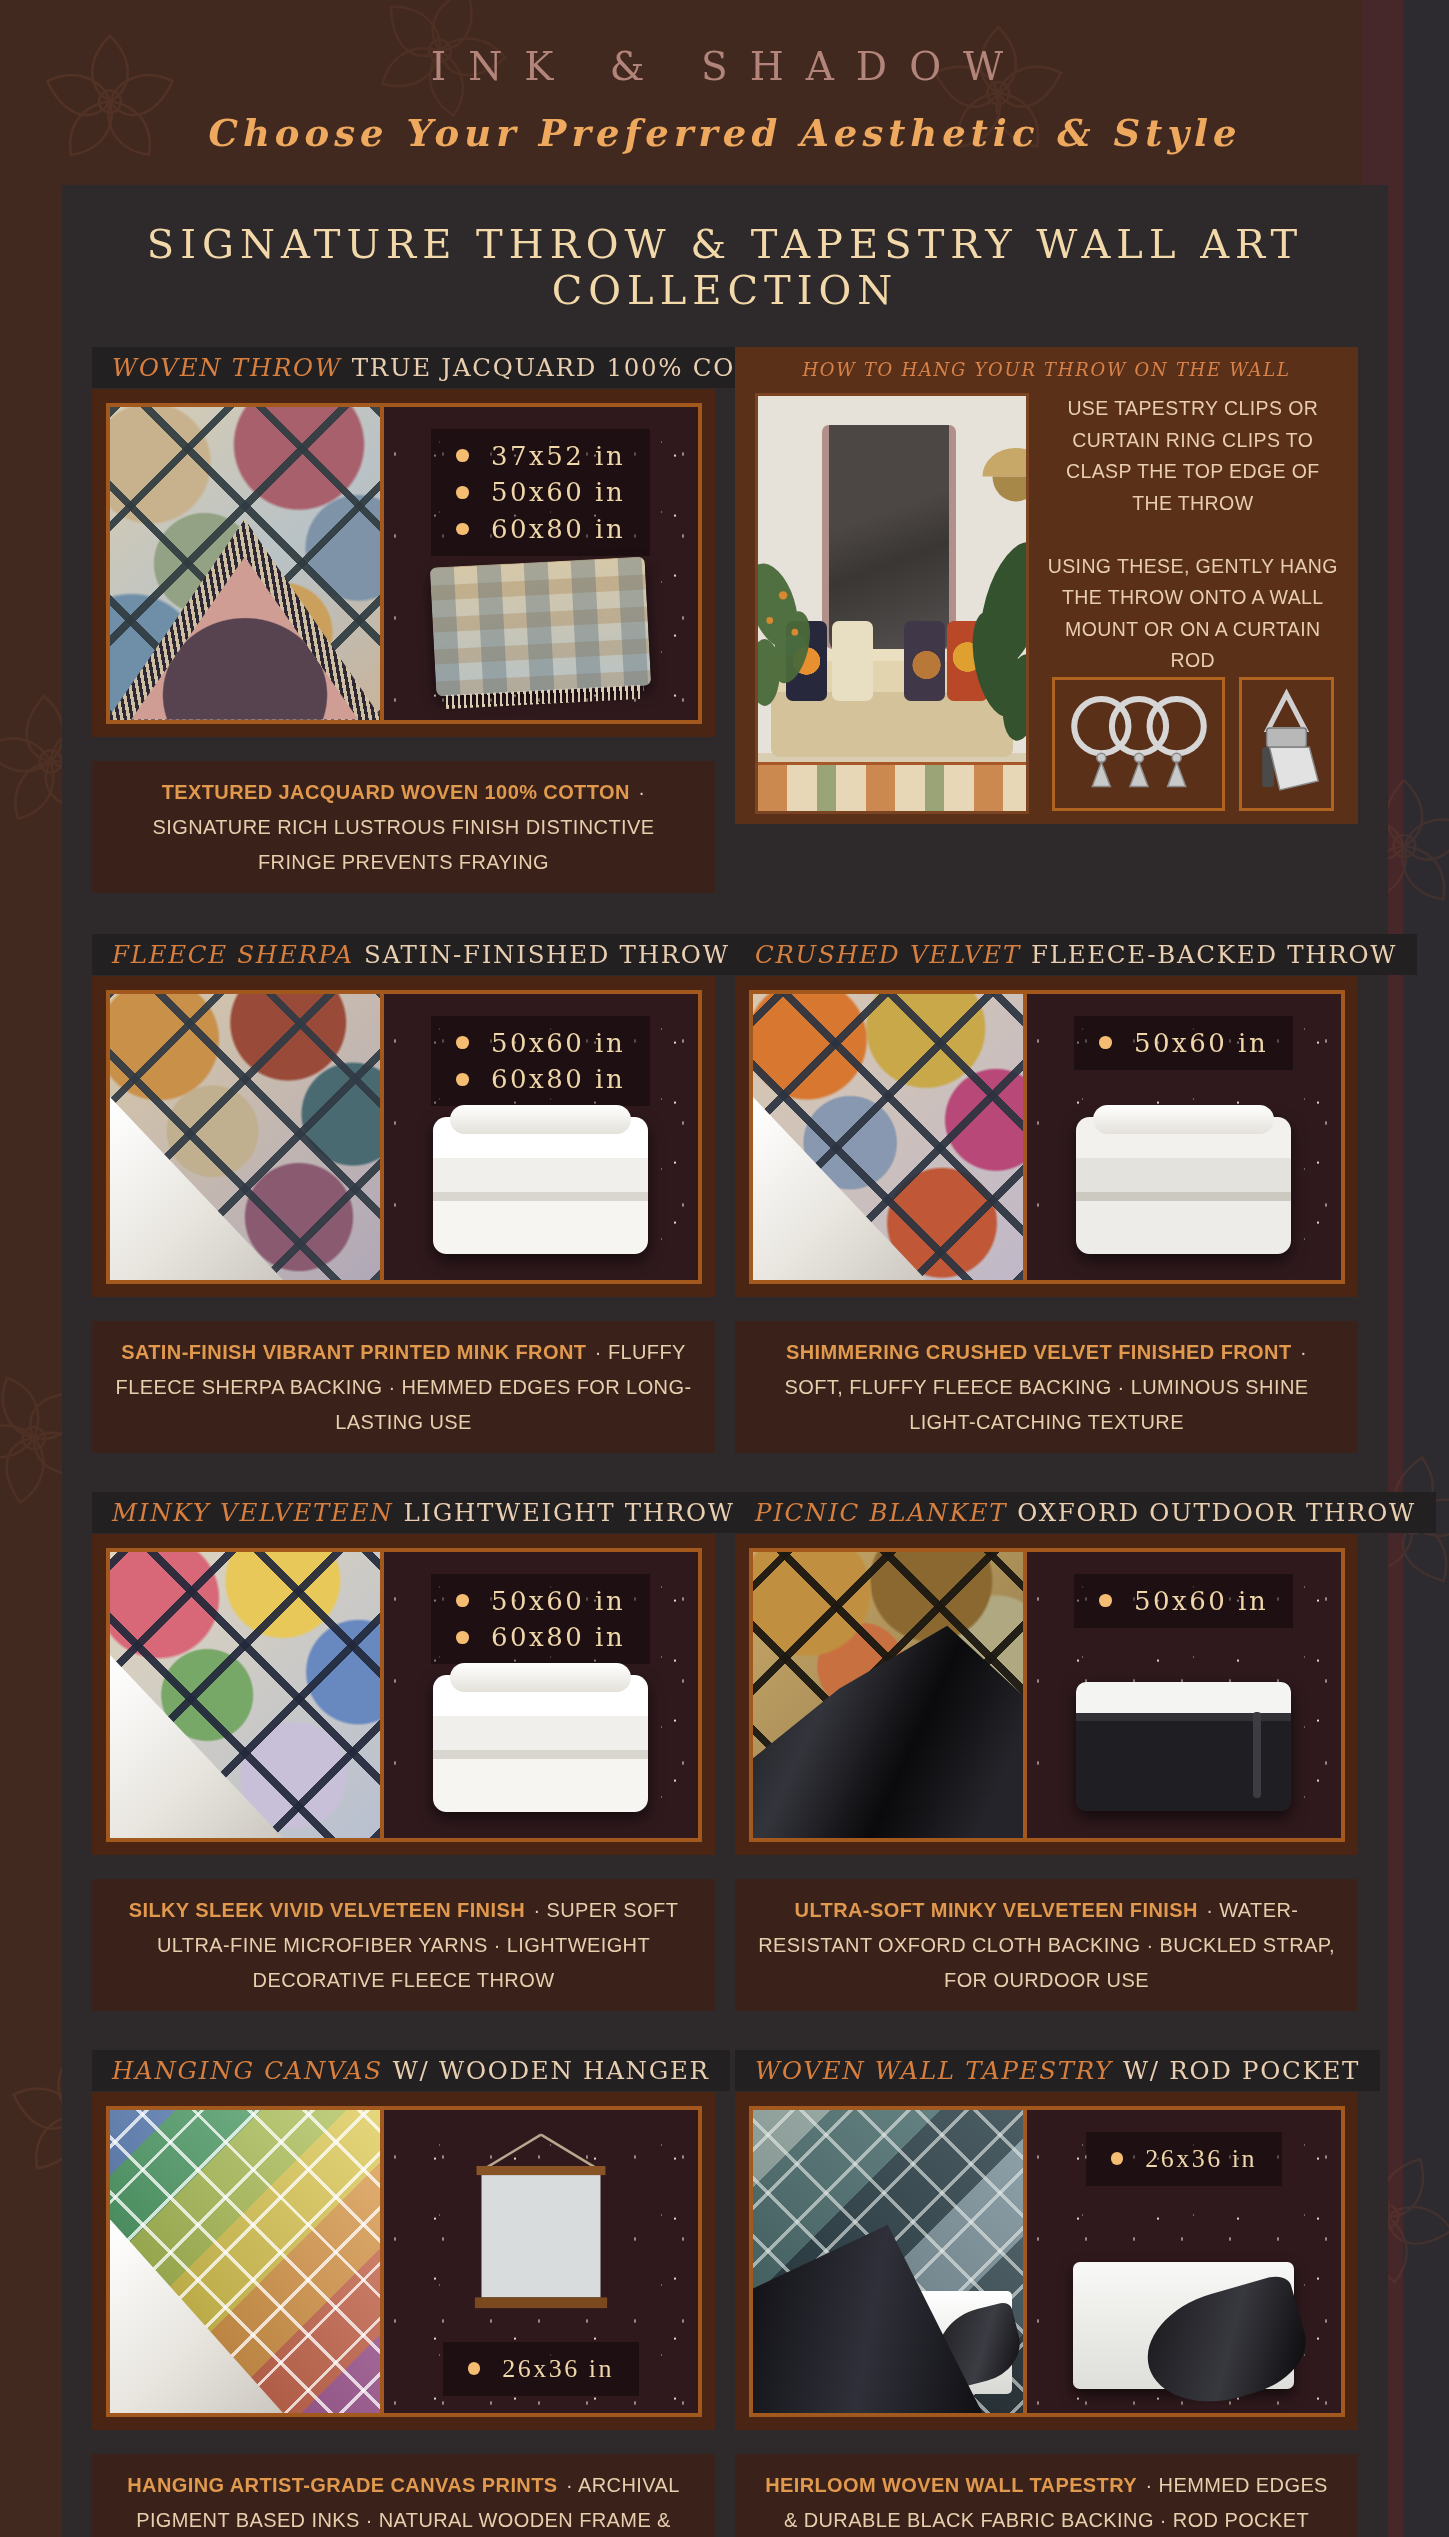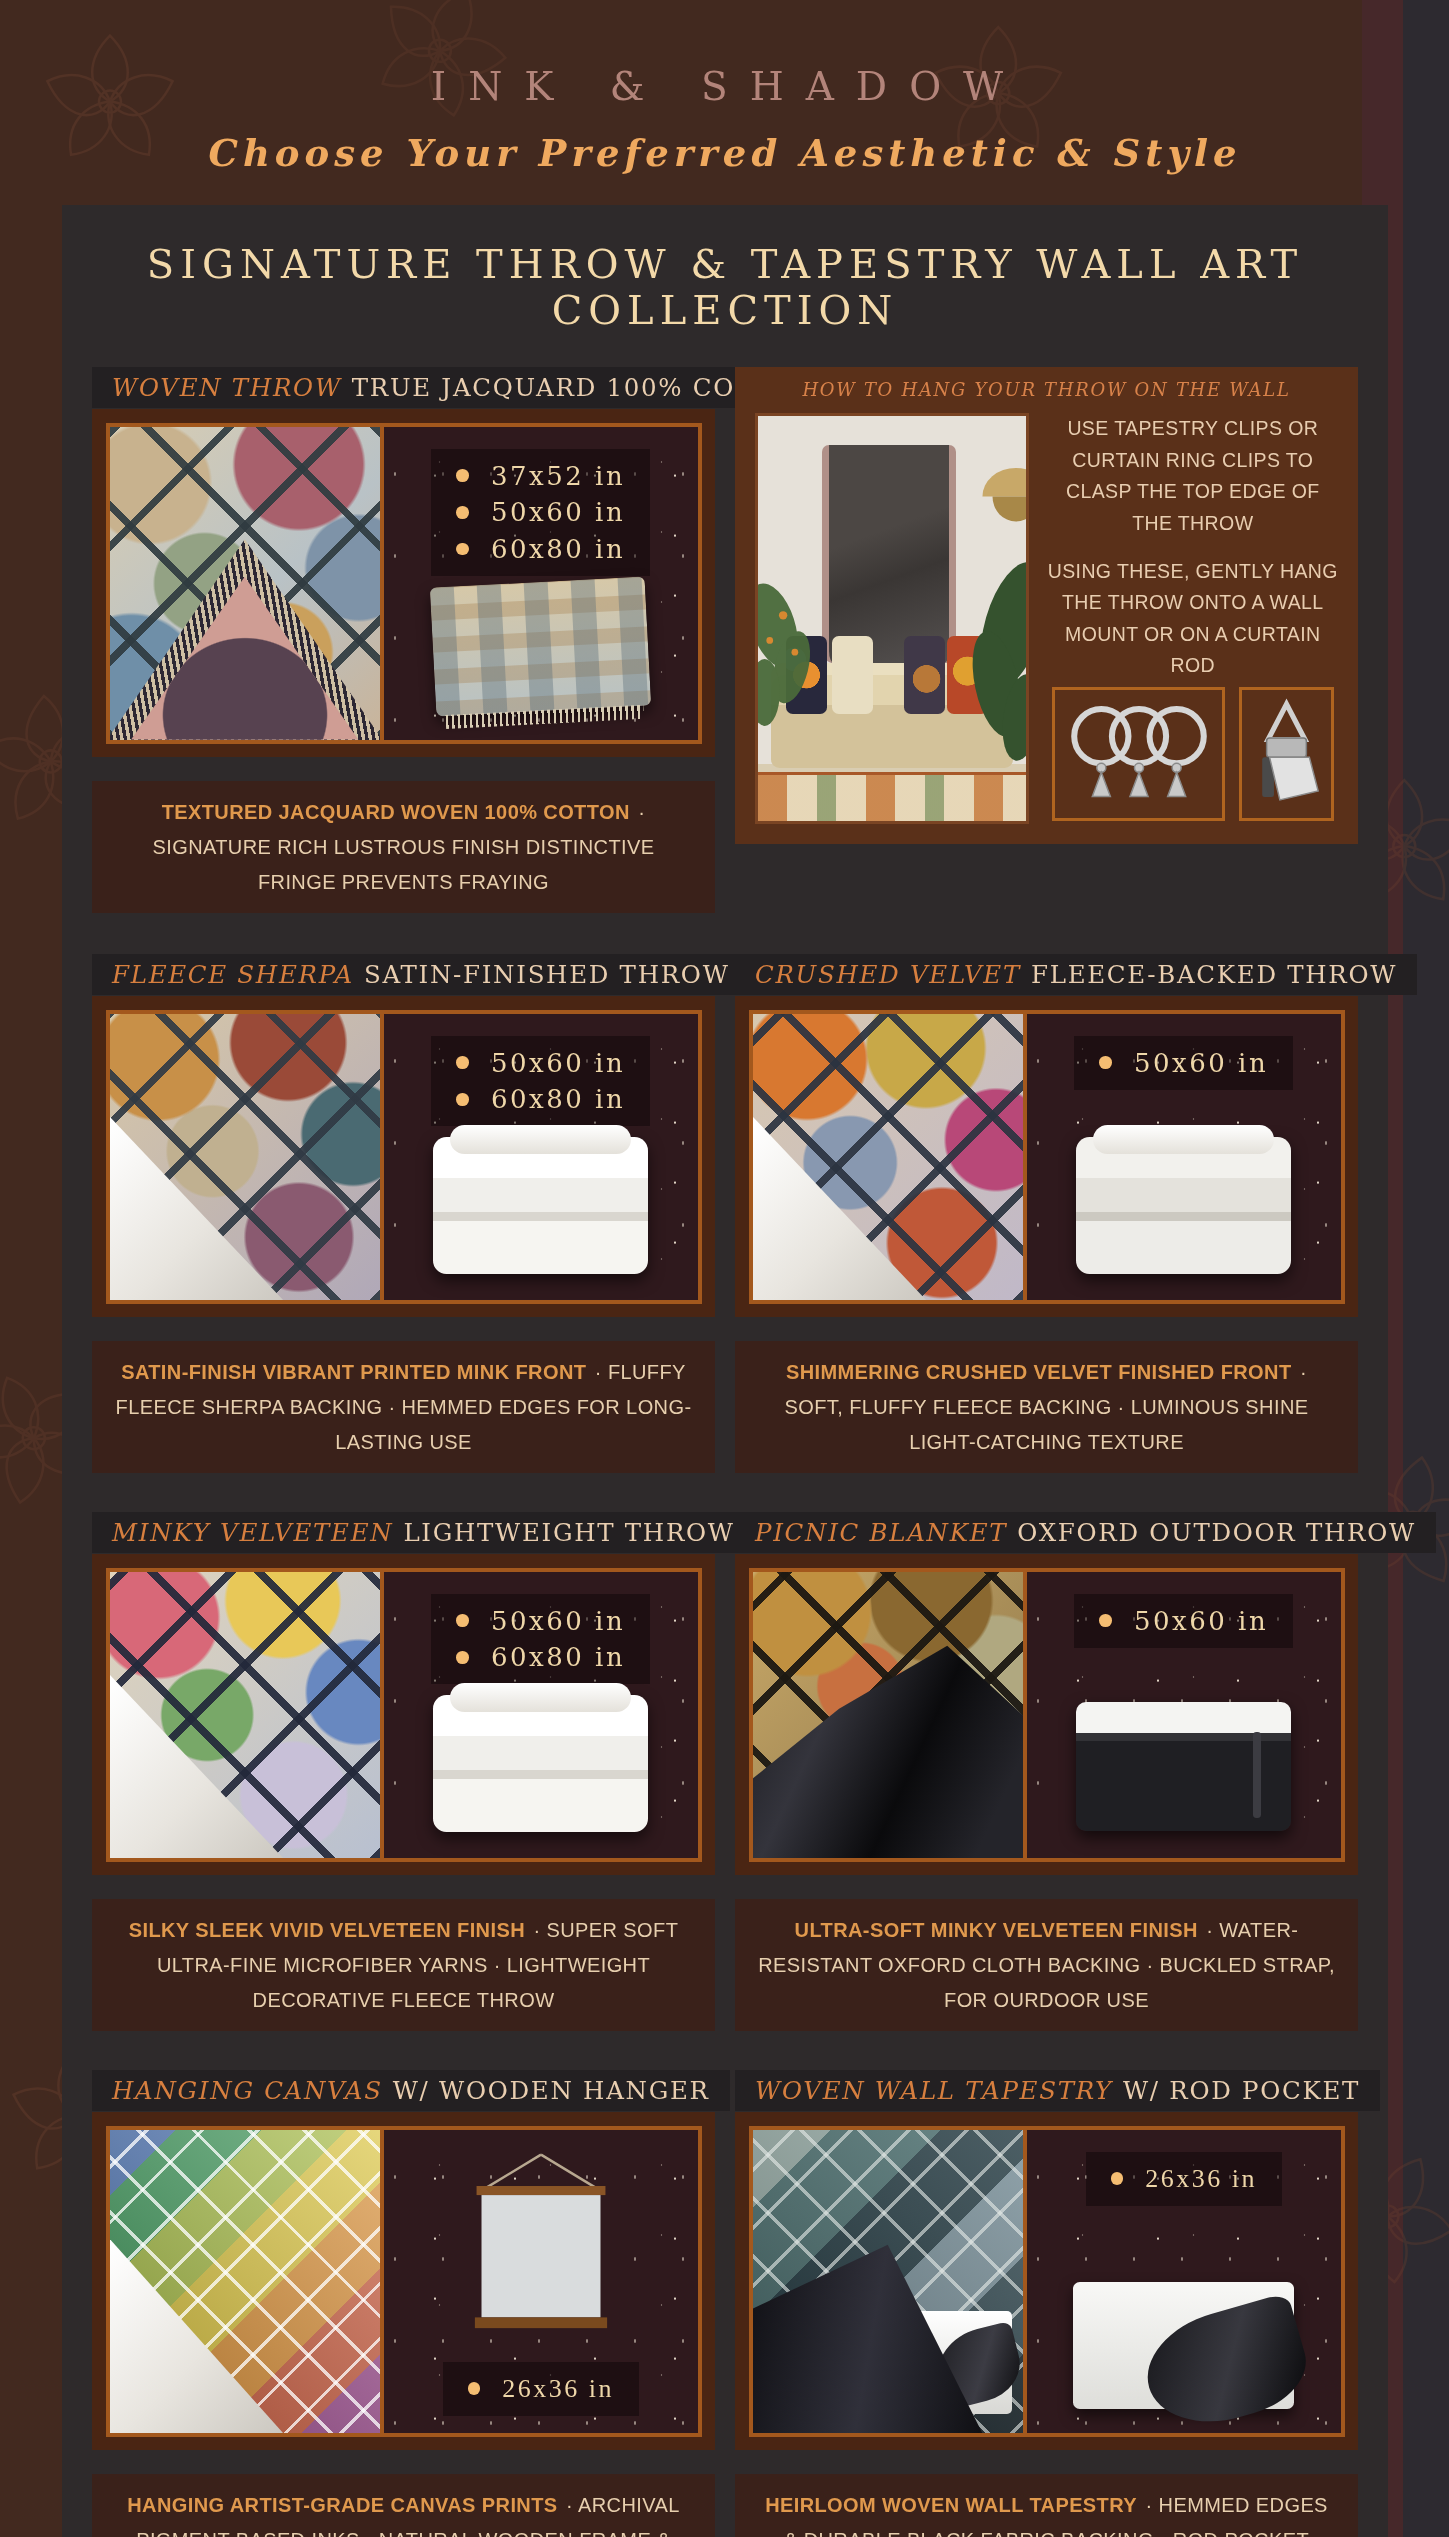--- a/index.html
+++ b/index.html
@@ -10,21 +10,21 @@
     font-family:"DejaVu Serif", serif;
     overflow:hidden;
   }
   
   .bg-band-grey { position:absolute; top:0; right:0; width:47px; height:100%; background:#2d2a30; }
   .bg-band-maroon { position:absolute; top:0; right:47px; width:41px; height:100%; background:#46282a; }
   .floral-svg { position:absolute; inset:0; width:100%; height:100%; opacity:.55; }
 
   
   .brand-top {
-    position:relative; text-align:center; padding-top:64px;
+    position:relative; text-align:center; padding-top:44px;
     color:#b3847a; font-size:39px; letter-spacing:22px; font-weight:400;margin-left:6px;
   }
   .tagline {
     position:relative; text-align:center; margin-top:22px;
     color:#efa95f; font-size:37px; font-style:italic; letter-spacing:5px;
     font-family:"DejaVu Serif", serif;
     font-weight:bold;
   }
 
   
@@ -243,21 +243,21 @@
   .pw4 { left:73%; background:
       radial-gradient(circle at 50% 45%, #e0a030 0 30%, transparent 31%),#b84828; }
   .room-rug { position:absolute; bottom:0; left:0; right:0; height:12%;
     border-top:3.4px solid #a85828;
     background:
       repeating-linear-gradient(90deg, rgba(200,120,56,.8) 0 29px, rgba(232,216,184,.9) 29px 59px, rgba(138,154,104,.8) 59px 78px, rgba(232,216,184,.9) 78px 108px); }
   .room-art { position:absolute; inset:0; }
   .howto-right { flex:1; display:flex; flex-direction:column; }
   .howto-text { color:#e8cdb0; font-family:"Liberation Sans", sans-serif;
     font-size:19.5px; line-height:1.62; text-align:center; letter-spacing:0.4px; }
-  .howto-text + .howto-text { margin-top:16px; }
+  .howto-text + .howto-text { margin-top:31px; }
   .howto-icons { margin-top:auto; display:flex; gap:13.5px; justify-content:center;
     align-items:flex-end; padding-bottom:3.4px; }
   .acc-box { border:3.4px solid #b0641f; background:#5a3019;
     display:flex; align-items:center; justify-content:center; }
   .acc-rings { width:173px; height:134px; }
   .acc-clip { width:95px; height:134px; }
 </style>
 </head>
 <body>
 

